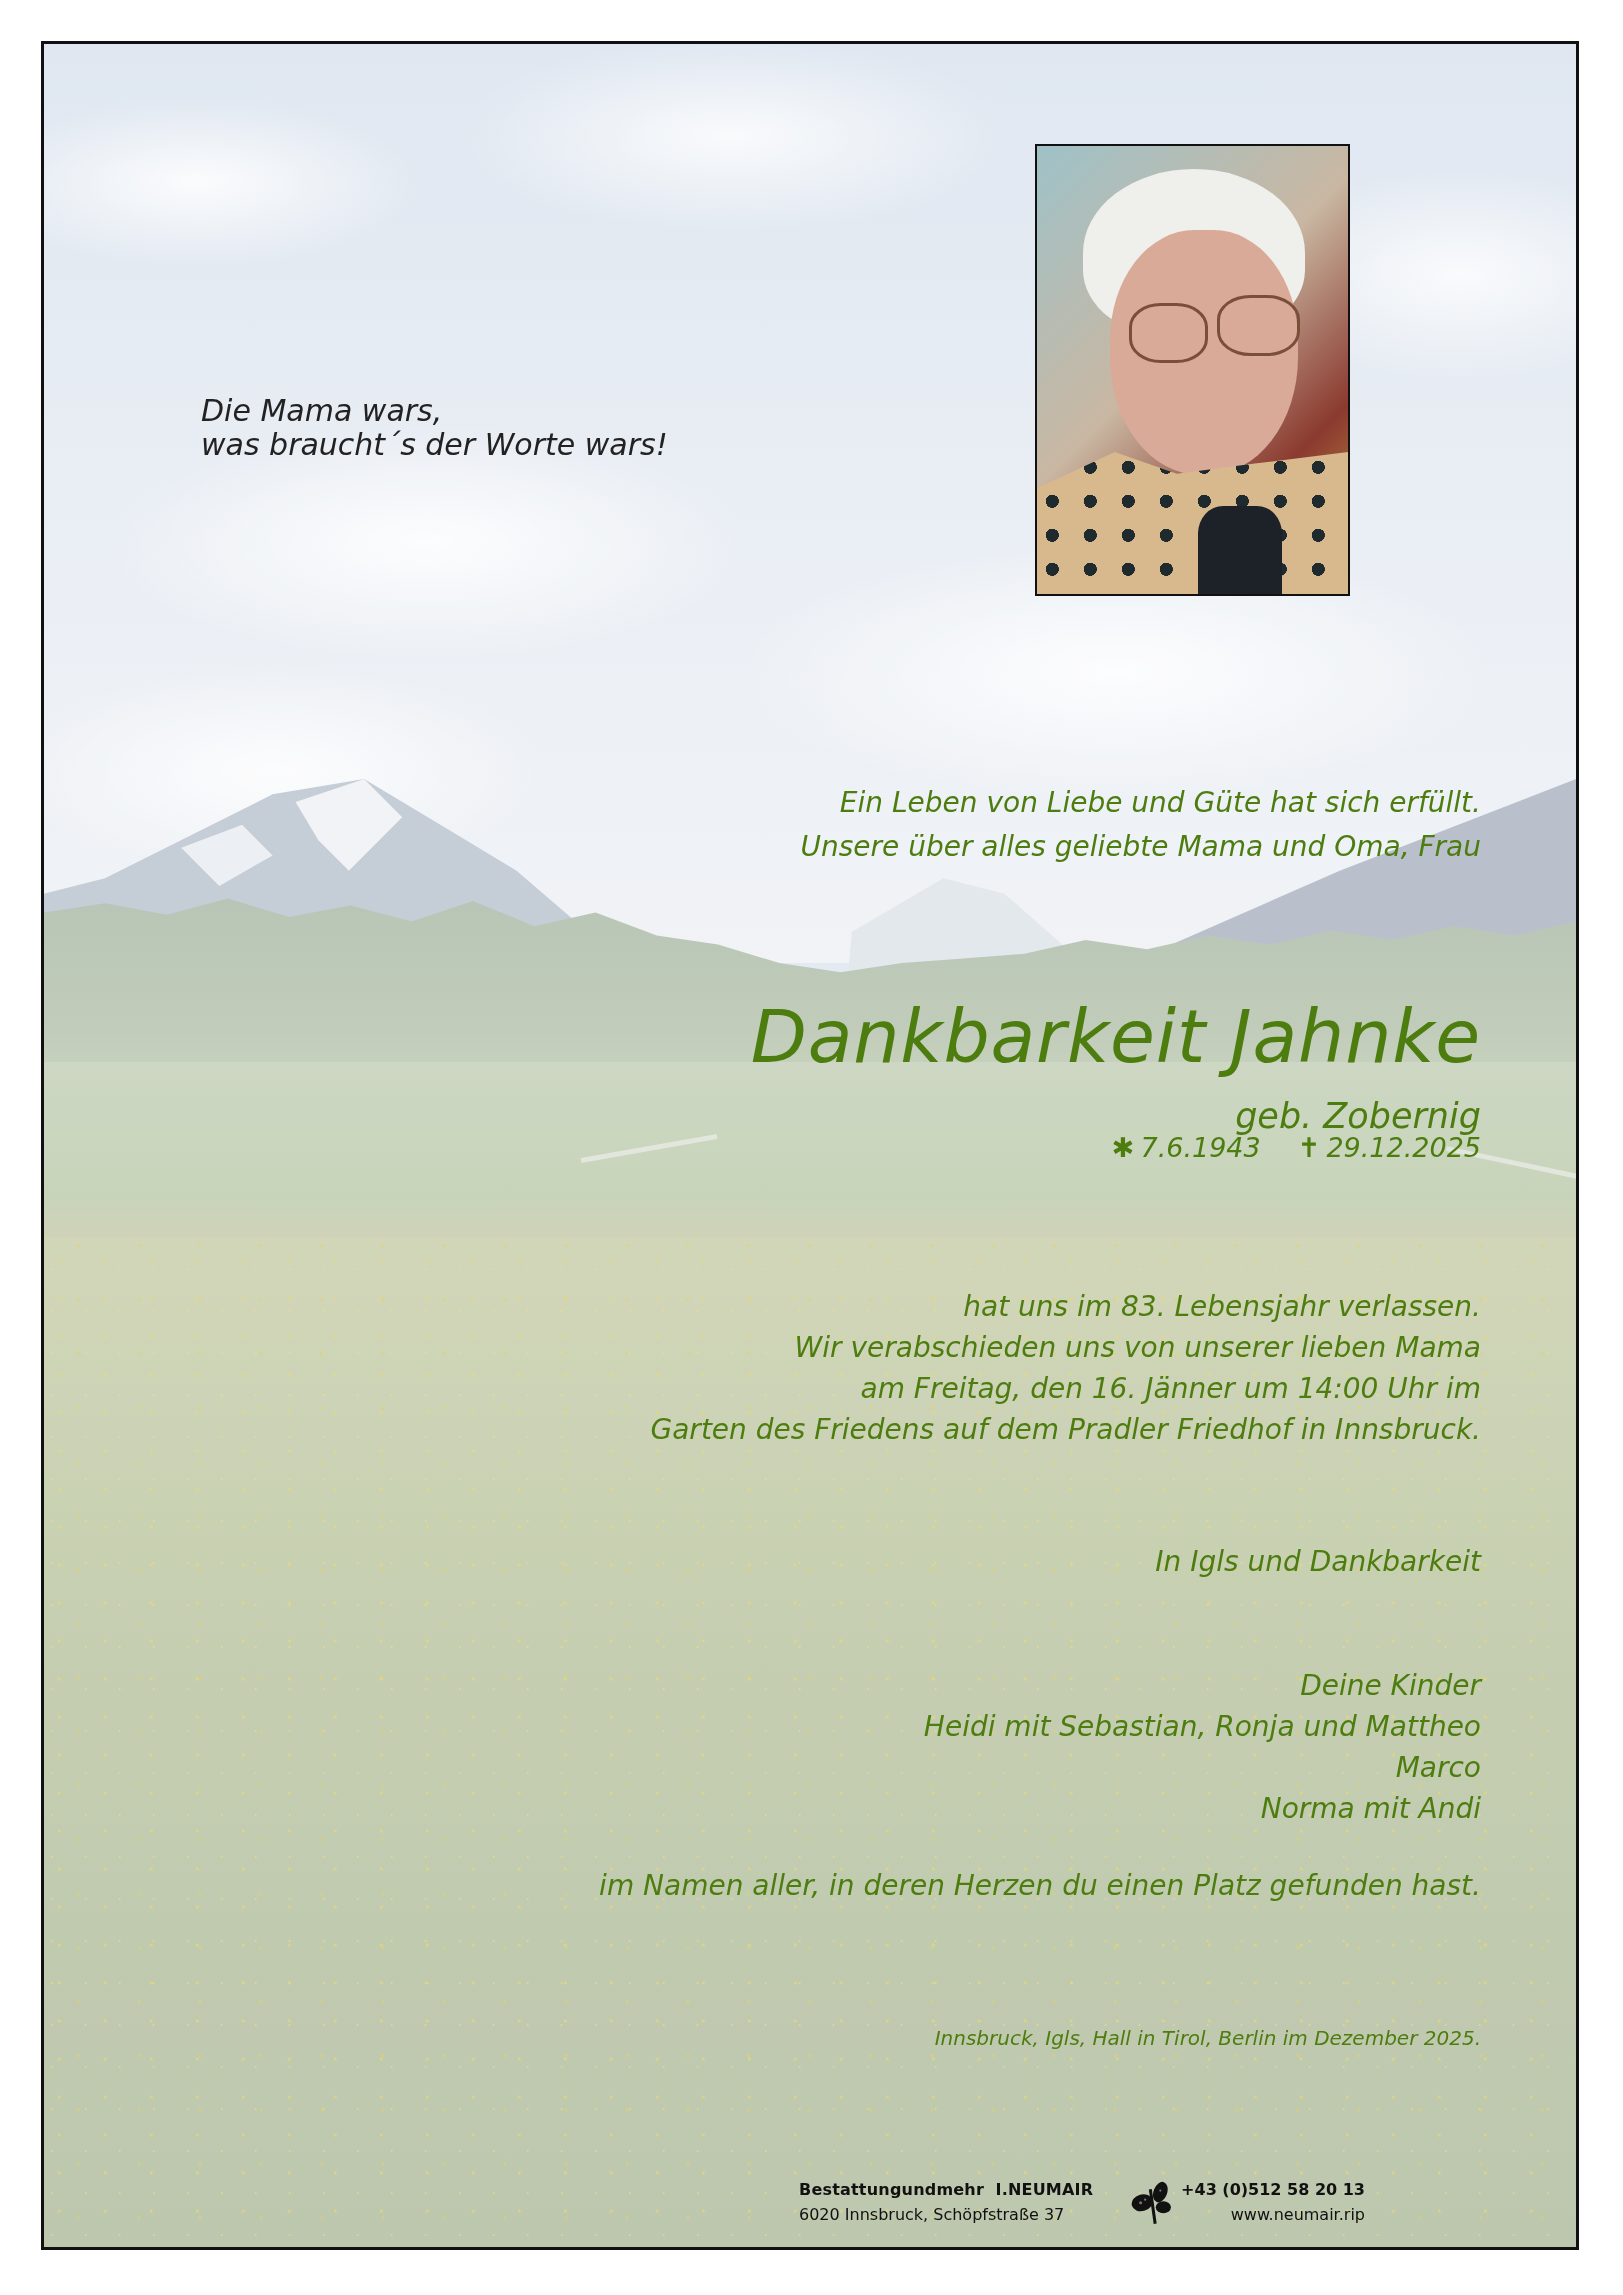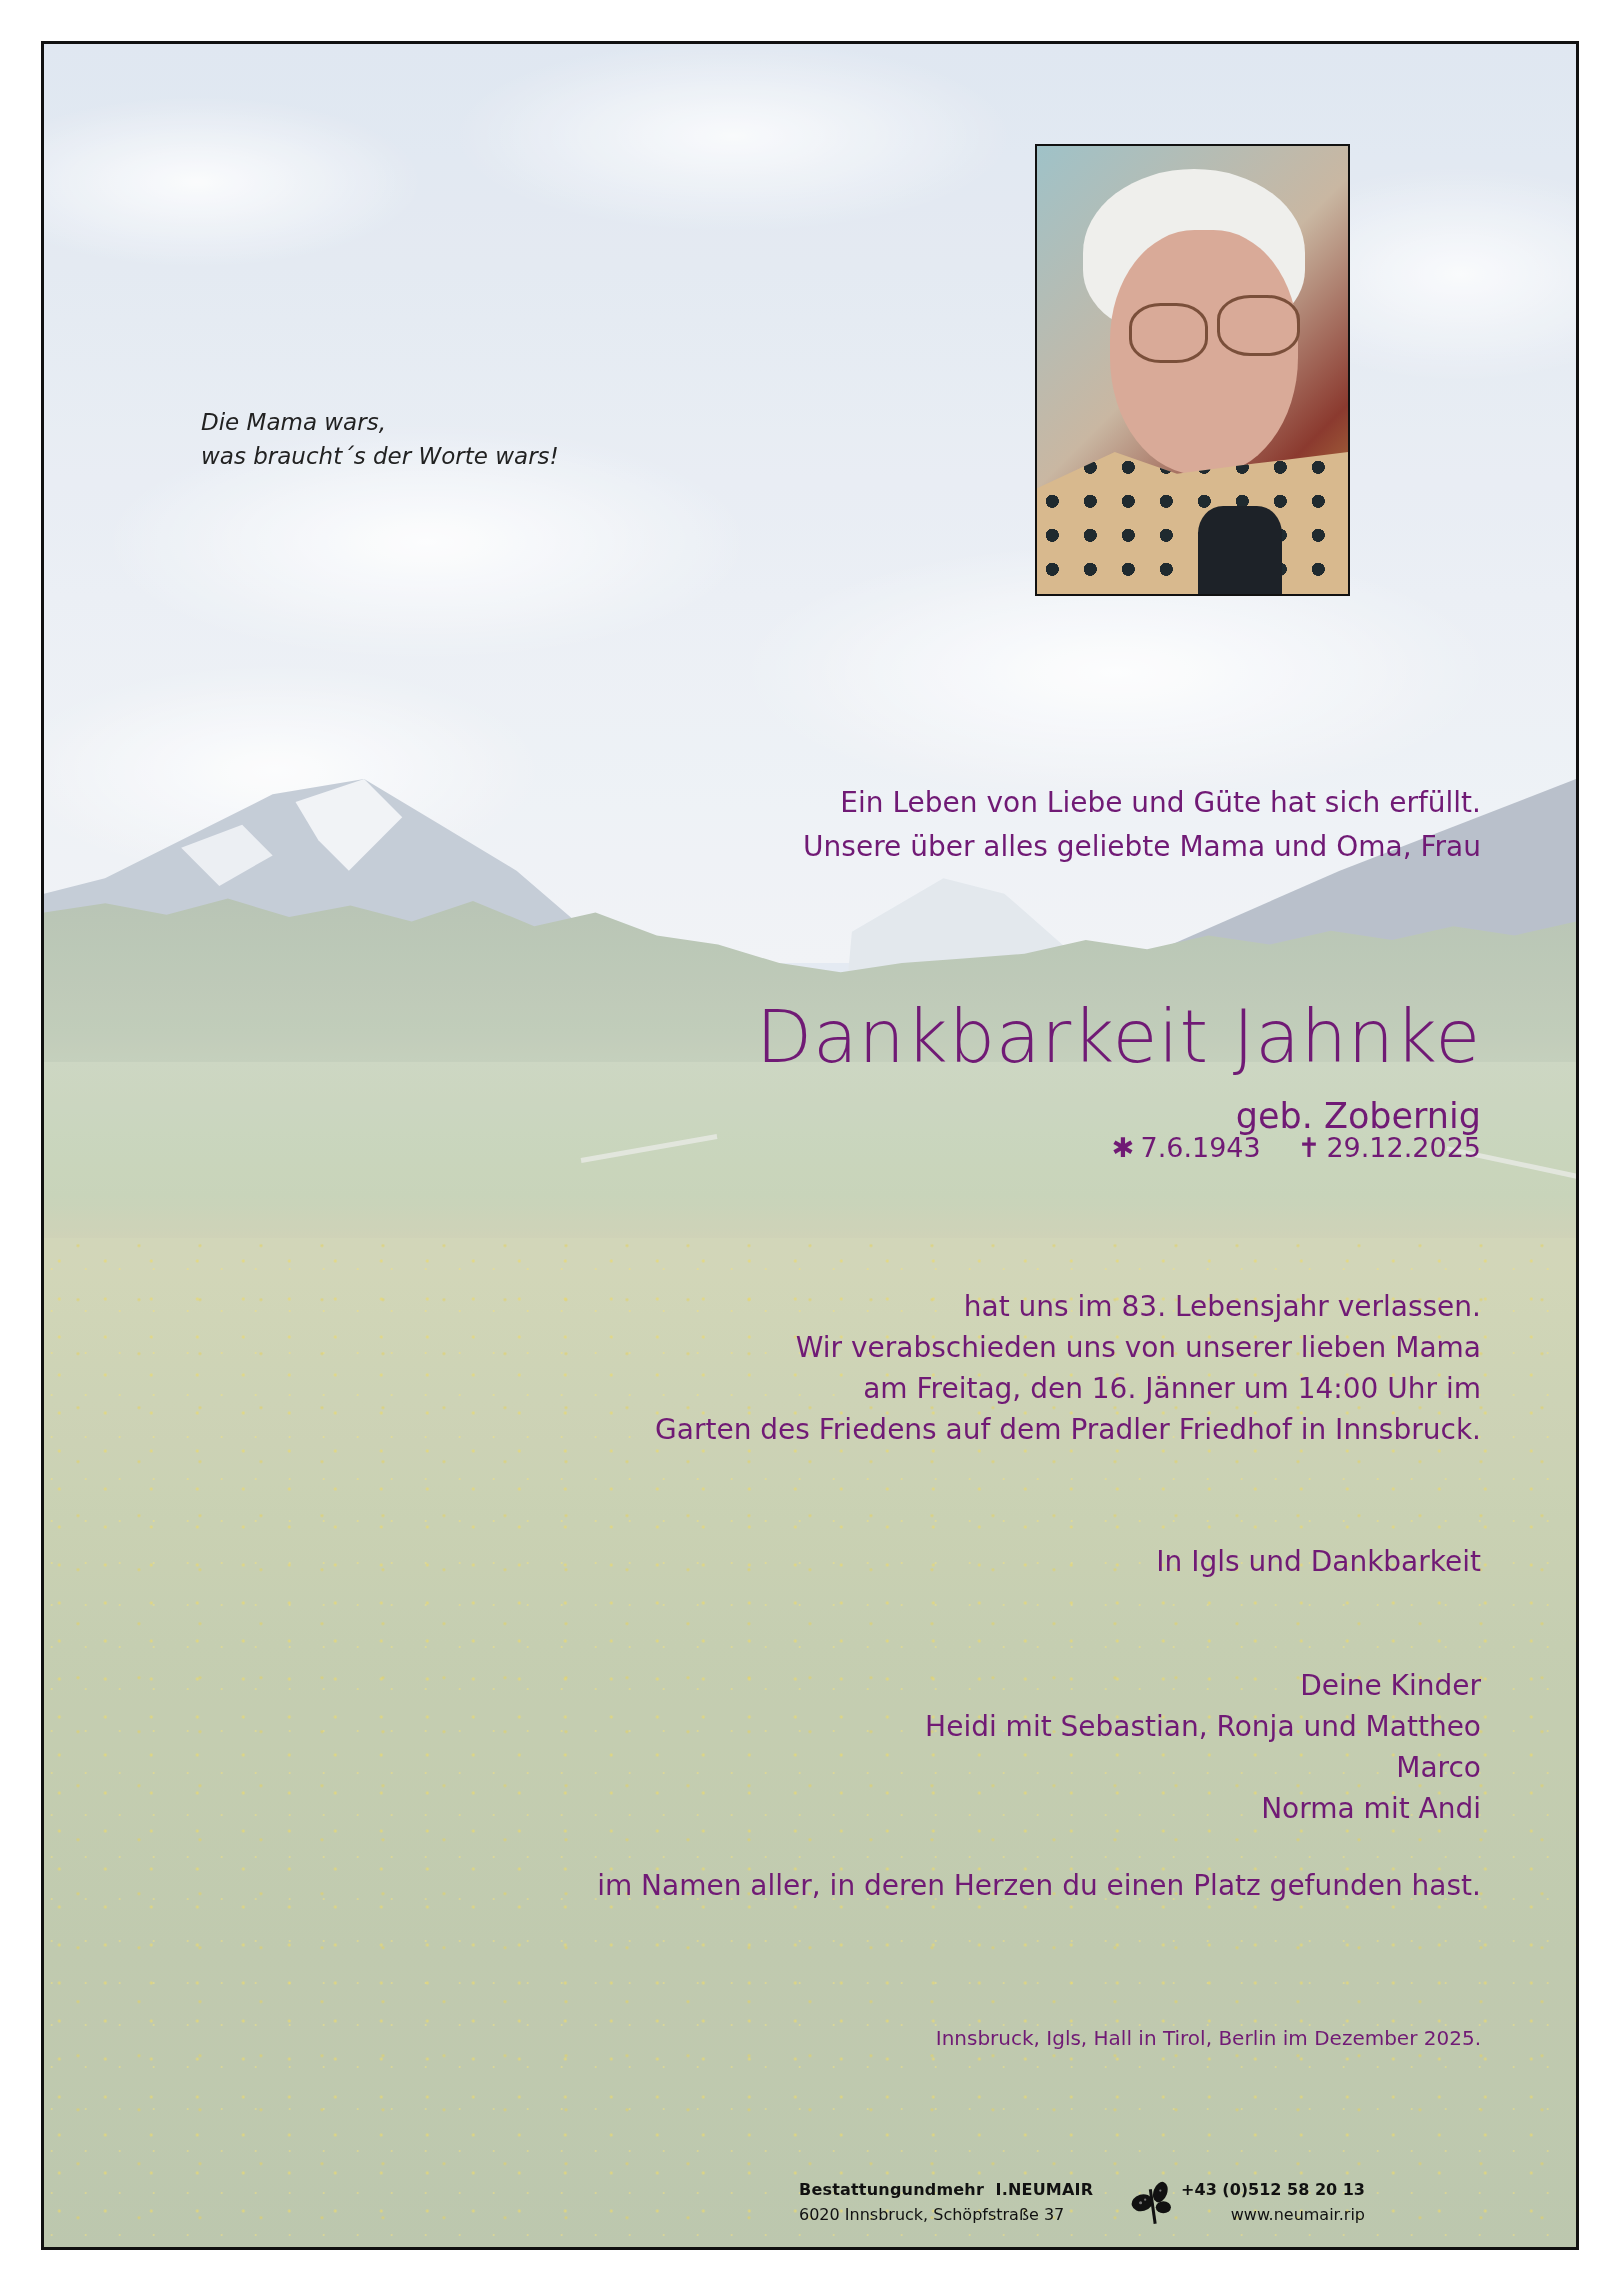--- a/index.html
+++ b/index.html
@@ -31,22 +31,22 @@
   .path2 { position:absolute; left:1401px; top:1118px; width:153px; height:4.6px; background:#e3e6e0; transform:rotate(12deg); opacity:.8; }
   .meadow { position:absolute; left:0; top:1194px; width:100%; height:1018px;
     background:
       radial-gradient(circle 2.3px at 15.3px 23px, rgba(230,210,80,.9), transparent) 0 0/46px 38px,
       radial-gradient(circle 2.3px at 34px 7.7px, rgba(220,200,70,.8), transparent) 0 0/61px 54px,
       radial-gradient(circle 1.5px at 7.7px 31px, rgba(240,220,100,.8), transparent) 0 0/34px 42px,
       linear-gradient(#c9ceaa, #b9c4a0 40%, #b3bf9e 70%, #aebb9d);
   }
   .veil { position:absolute; inset:0; background:rgba(255,255,255,0.18); }
 
-  .text { position:absolute; color:#701a75; }
-  .quote { left:201px; top:405px; font-style:italic; font-size:23px; line-height:34px; font-family:"DejaVu Sans", sans-serif; font-weight:200; color:#222; }
+  .text { position:absolute; color:#4d7c0f;font-style:italic; }
+  .quote { left:201px; top:394px; font-style:italic; font-size:30px; line-height:34px; font-family:"DejaVu Sans", sans-serif; font-weight:200; color:#222; }
   .photo {
     position:absolute; left:1035px; top:144px; width:315px; height:452px;
     border:2.3px solid #111; box-sizing:border-box; overflow:hidden;
     background: linear-gradient(135deg, #9fc2c8 0%, #c9b7a2 45%, #8b3a2f 75%, #c9a44a 100%);
   }
   .photo .hair { position:absolute; left:46px; top:23px; width:222px; height:168px; border-radius:50% 50% 40% 40%; background:#efefec; }
   .photo .face { position:absolute; left:73px; top:84px; width:188px; height:245px; border-radius:45% 45% 48% 48%; background:#d9aa98; }
   .photo .glasses-l { position:absolute; left:92px; top:157px; width:73px; height:54px; border:3.8px solid #7a4f3a; border-radius:40%; }
   .photo .glasses-r { position:absolute; left:180px; top:149px; width:77px; height:55px; border:3.8px solid #7a4f3a; border-radius:40%; }
   .photo .shirt { position:absolute; left:0; top:306px; width:100%; height:145px;

